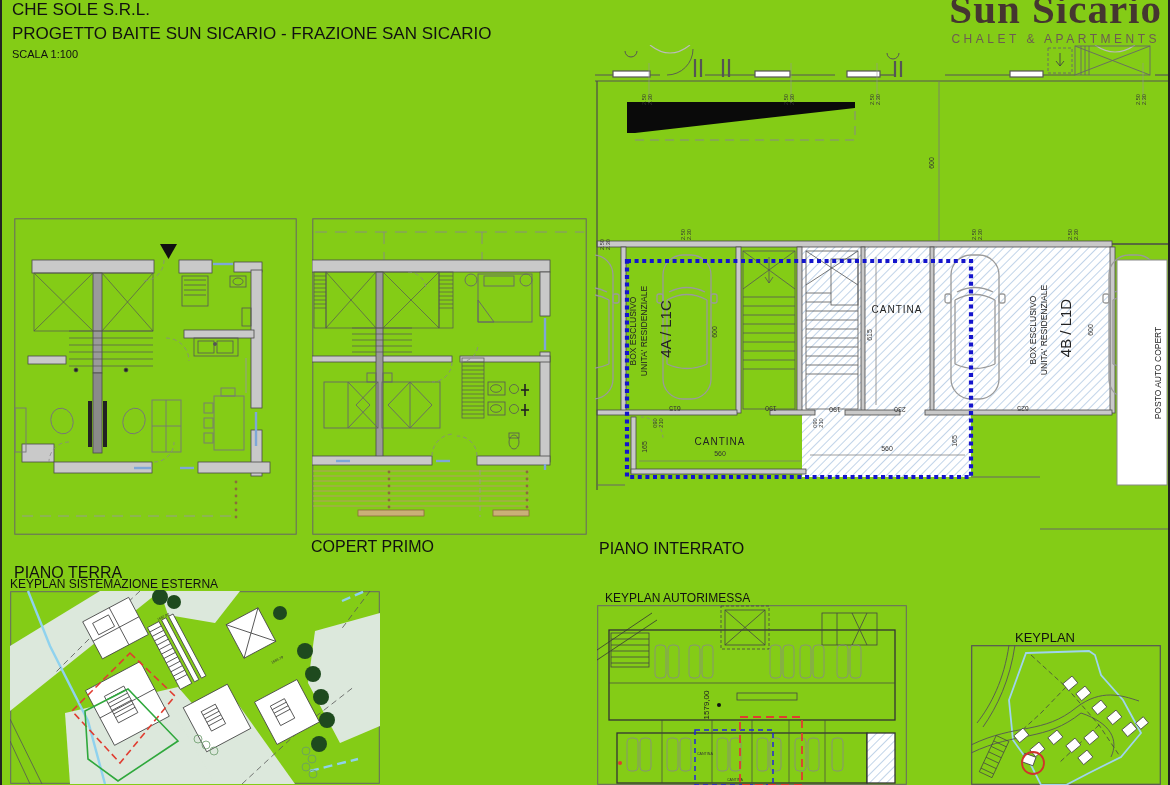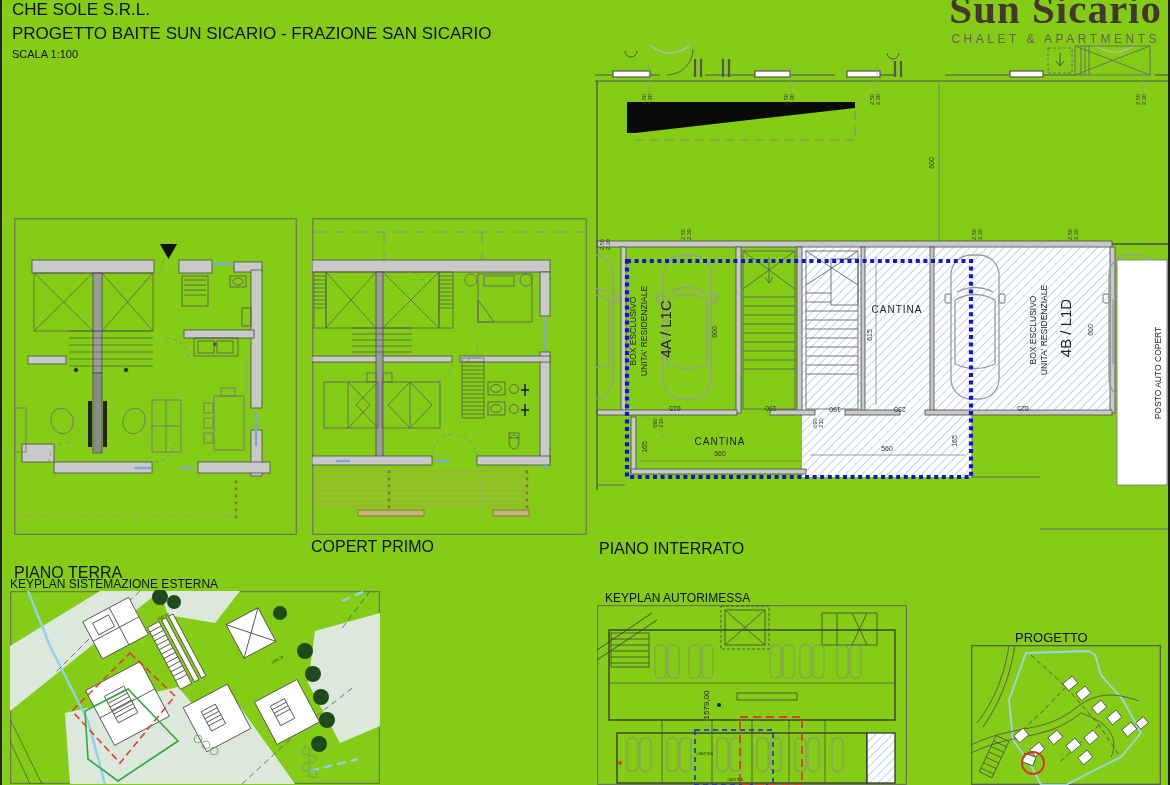--- a/index.html
+++ b/index.html
@@ -658,21 +658,21 @@
     </g>
     <text style="font-size:8px" text-anchor="middle" transform="rotate(-90 112 100)" x="112" y="100">1579,00</text>
     <circle cx="122" cy="100" r="2" fill="#111"></circle>
     <text class="micro" x="100" y="150">CANTINA</text>
     <text class="micro" x="130" y="176">CANTINA</text>
     <rect x="98" y="125" width="78" height="55" fill="none" stroke="#2222dd" stroke-width="1.5" stroke-dasharray="5 4"></rect>
     <rect x="143" y="112" width="62" height="68" fill="none" stroke="#e03c30" stroke-width="1.8" stroke-dasharray="8 5"></rect>
     <circle cx="23" cy="158" r="2" fill="#e03c30"></circle>
   </svg>
 
-  <div class="abs keyplan-label" style="left:1013px;top:630px;font-size:13px">PROGETTO</div>
+  <div class="abs keyplan-label" style="left:1013px;top:630px;font-size:13px">KEYPLAN</div>
   <svg viewBox="0 0 190 140" style="left:968px;top:645px;width:192px;height:140px">
     <rect x="0.7" y="0.7" width="188.6" height="138.6" fill="none" stroke="#555" stroke-width="1.2"></rect>
     <polygon points="55,8 118,6 124,10 130,30 152,55 170,88 150,112 118,128 95,140 70,140 60,120 42,95 38,55" fill="none" stroke="#9fd4ee" stroke-width="1.8"></polygon>
     <g stroke="#555" stroke-width="0.9" fill="none">
       <path d="M38,0 C33,35 20,60 6,78"></path>
       <path d="M44,0 C39,35 26,62 12,82"></path>
       <path d="M0,100 C45,78 72,90 106,62 C130,44 150,50 168,56"></path>
       <path d="M0,108 C46,86 74,97 110,68"></path>
       <path d="M110,68 C140,78 148,95 140,112"></path>
     </g>

